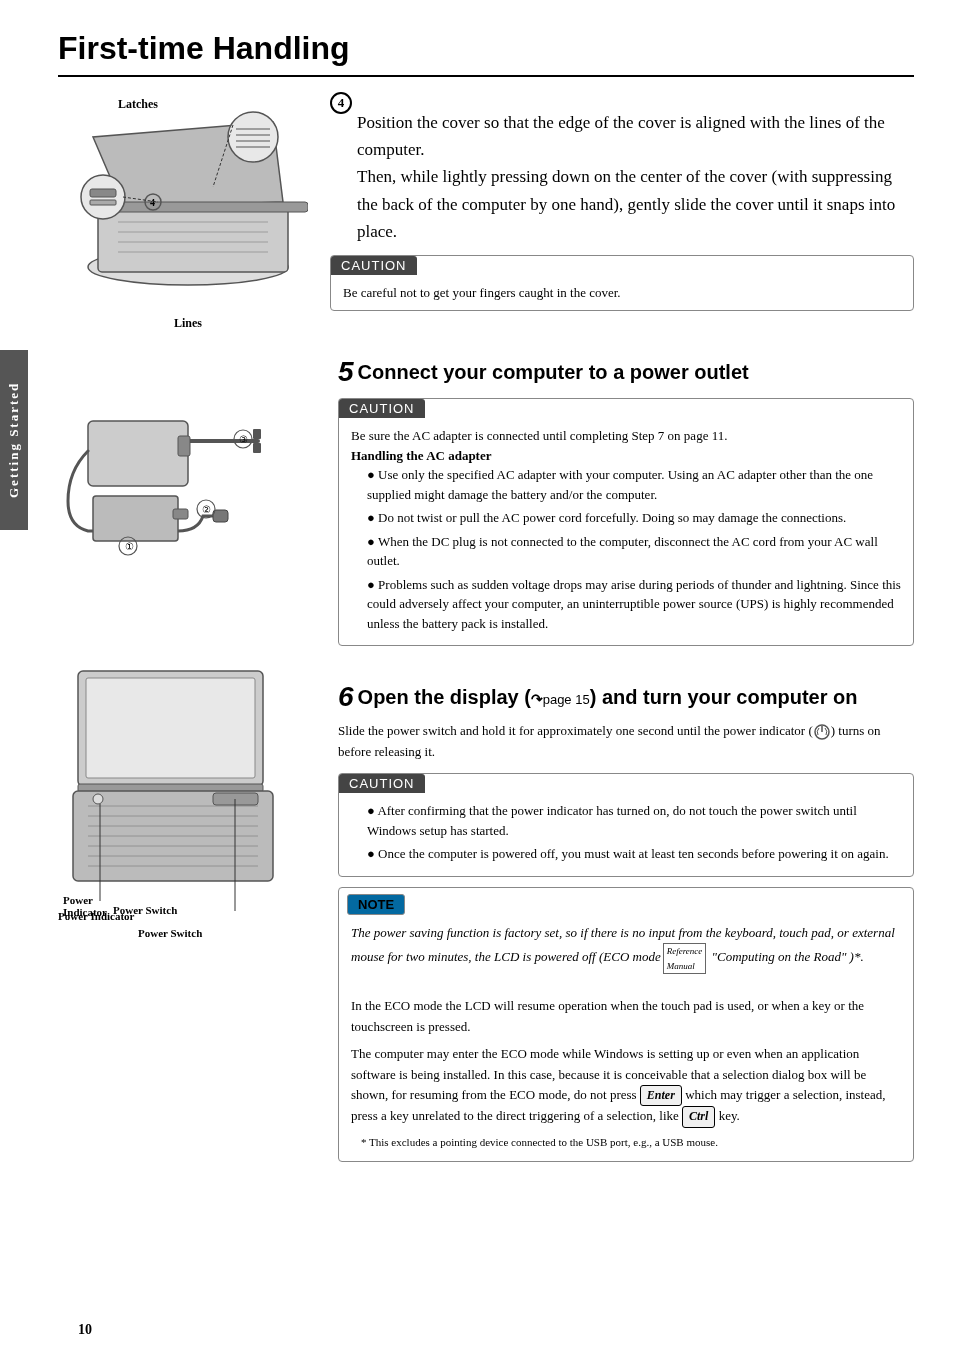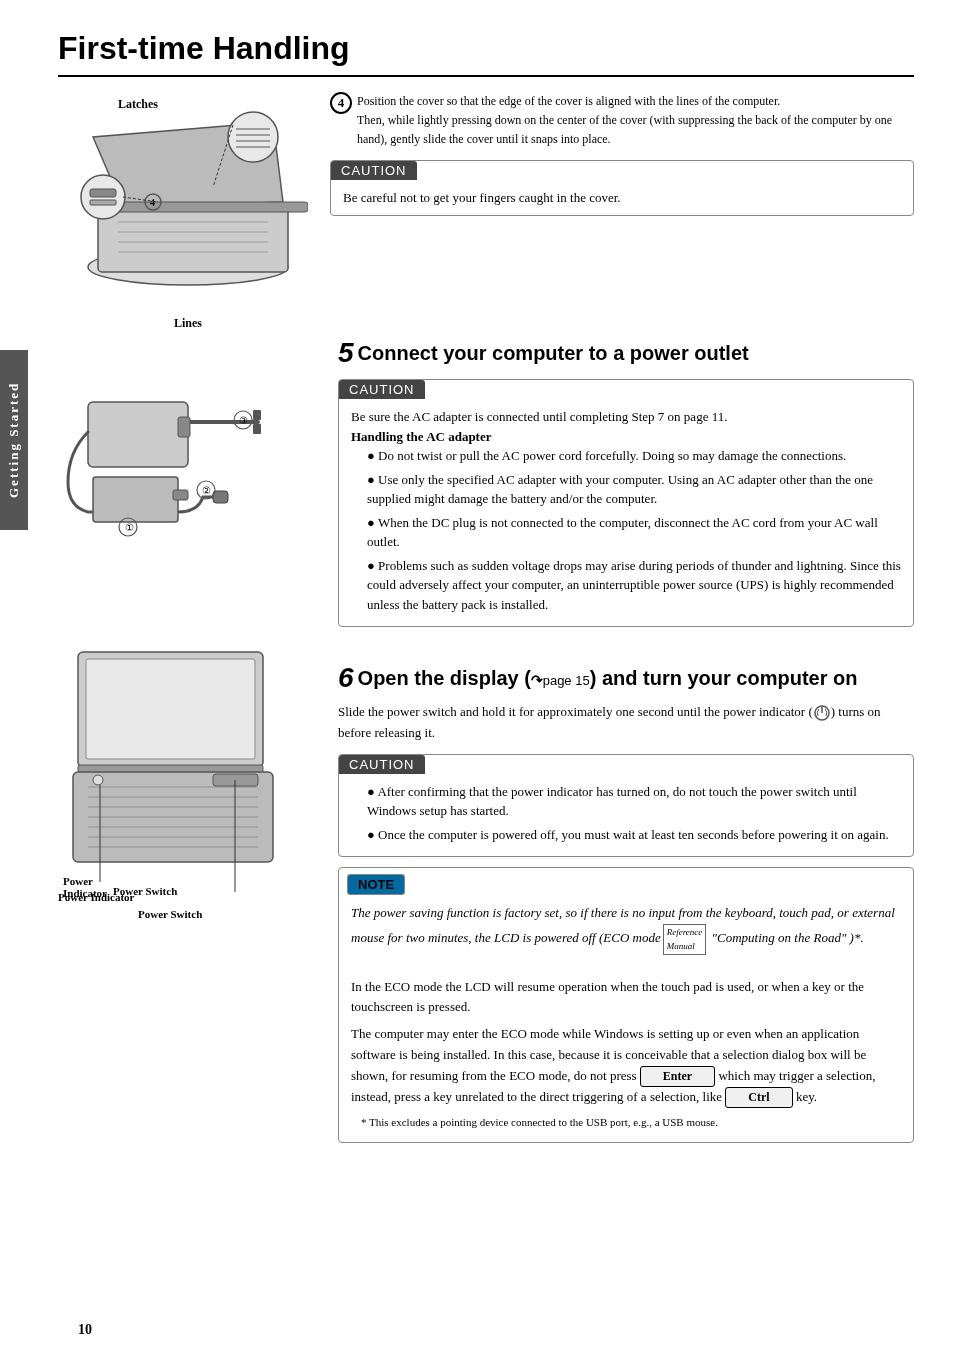--- a/index.html
+++ b/index.html
@@ -179,24 +179,25 @@
       left: 50px;
       font-size: 14px;
       font-weight: bold;
     }
 
     
     .key-box {
       display: inline-block;
       border: 1.5px solid #000;
       border-radius: 3px;
-      padding: 0px 22px;
+      padding: 0px 6px;
       font-size: 12px;
       font-weight: bold;
       background: #f0f0f0;
+      font-style: italic;
     }
 
     .bold-text { font-weight: bold; }
 
     
     .section-row {
       display: flex;
       gap: 20px;
       margin-bottom: 10px;
     }
@@ -256,21 +257,21 @@
             <rect x="22" y="93" width="26" height="5" rx="1" fill="#aaa" stroke="#555" stroke-width="1"></rect>
             <line x1="55" y1="90" x2="90" y2="95" stroke="#333" stroke-width="1" stroke-dasharray="3,2"></line>
           </svg>
           <div style="font-size:12px; font-weight:bold; margin-top:5px; text-align:center;">Lines</div>
         </div>
       </div>
 
       <div class="right-col">
         <div style="display:flex; align-items:flex-start; margin-bottom:8px;">
           <div class="step-circle">4</div>
-          <div style="flex:1; font-size:12px; line-height:1.6;">
+          <div style="flex:1; font-size:17px; line-height:1.6;margin-top:17px;">
             <span>Position the cover so that the edge of the cover is aligned with the lines of the computer.</span><br>
             <span>Then, while lightly pressing down on the center of the cover (with suppressing the back of the computer by one hand), gently slide the cover until it snaps into place.</span>
           </div>
         </div>
 
         <div class="caution-box">
           <div class="caution-label">CAUTION</div>
           <div class="caution-content">
             <span>Be careful not to get your fingers caught in the cover.</span>
           </div>
@@ -315,22 +316,22 @@
           <span class="step-num-large">5</span>
           <span>Connect your computer to a power outlet</span>
         </div>
 
         <div class="caution-box">
           <div class="caution-label">CAUTION</div>
           <div class="caution-content">
             <p>Be sure the AC adapter is connected until completing Step 7 on page 11.</p>
             <p class="bold-text">Handling the AC adapter</p>
             <ul>
+              <li>Use only the specified AC adapter with your computer.  Using an AC adapter other than the one supplied might damage the battery and/or the computer.</li>
               <li>Do not twist or pull the AC power cord forcefully.  Doing so may damage the connections.</li>
-              <li>Use only the specified AC adapter with your computer.  Using an AC adapter other than the one supplied might damage the battery and/or the computer.</li>
               <li>When the DC plug is not connected to the computer, disconnect the AC cord from your AC wall outlet.</li>
               <li>Problems such as sudden voltage drops may arise during periods of thunder and lightning.  Since this could adversely affect your computer, an uninterruptible power source (UPS) is highly recommended unless the battery pack is installed.</li>
             </ul>
           </div>
         </div>
       </div>
     </div>
 
     <div class="section-row">
 

